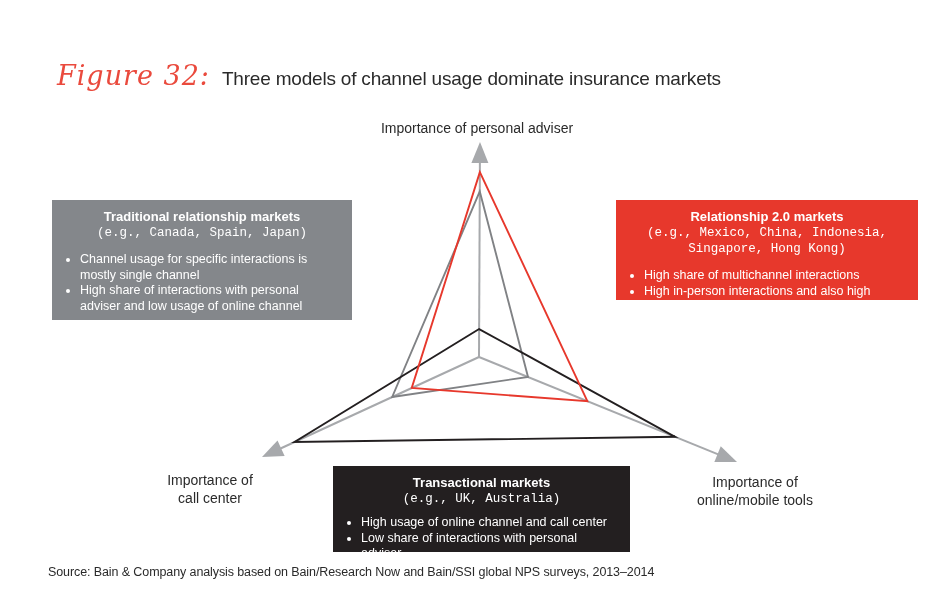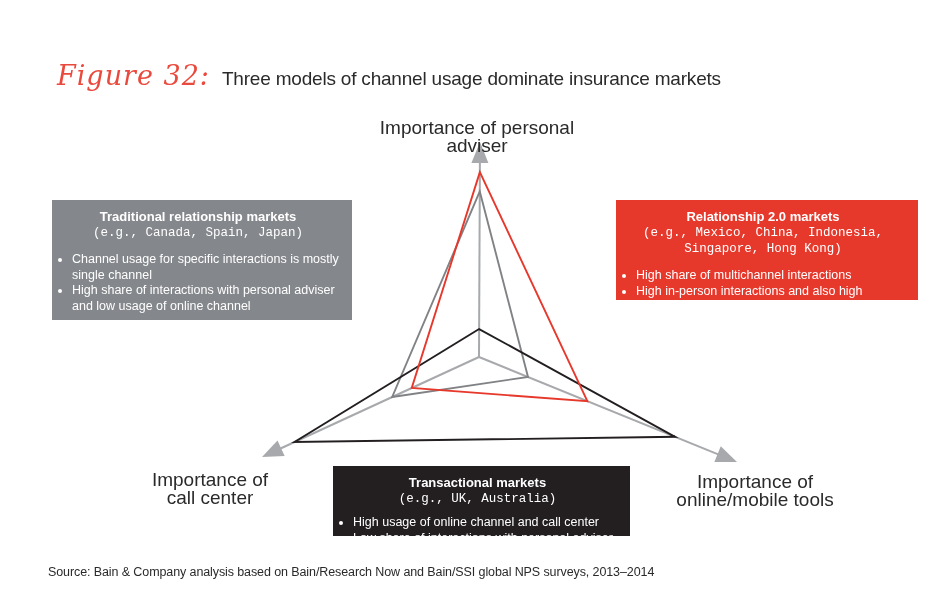--- a/index.html
+++ b/index.html
@@ -31,38 +31,38 @@
     letter-spacing: -0.2px;
     margin-top: 40px;
   }
   #radar-svg {
     position: absolute;
     left: 0; top: 0;
     width: 950px; height: 615px;
   }
   .axis-label {
     position: absolute;
-    font-size: 19px;
+    font-size: 14px;
     color: #2a2a2a;
     text-align: center;
     line-height: 18px;
   }
   #axis-label-top    { left: 357px; top: 119px; width: 240px; }
   #axis-label-left   { left: 130px; top: 471px; width: 160px; }
   #axis-label-right  { left: 660px; top: 473px; width: 190px; }
   .callout {
     position: absolute;
     color: #ffffff;
     font-size: 12.5px;
     line-height: 15.5px;
-    padding: 9px 11px 8px 3px;
+    padding: 9px 11px 8px 11px;
   }
   #callout-traditional { left: 52px;  top: 200px; width: 300px; height: 120px; }
   #callout-relationship{ left: 616px; top: 200px; width: 302px; height: 100px; }
-  #callout-transactional{ left: 333px; top: 466px; width: 297px; height: 70px; }
+  #callout-transactional{ left: 333px; top: 466px; width: 297px; height: 86px; }
   .callout-title {
     font-weight: bold;
     font-size: 13px;
     text-align: center;
     line-height: 16px;
   }
   .callout-subtitle {
     text-align: center;
     line-height: 16px;
     font-family: Liberation Mono, monospace;

